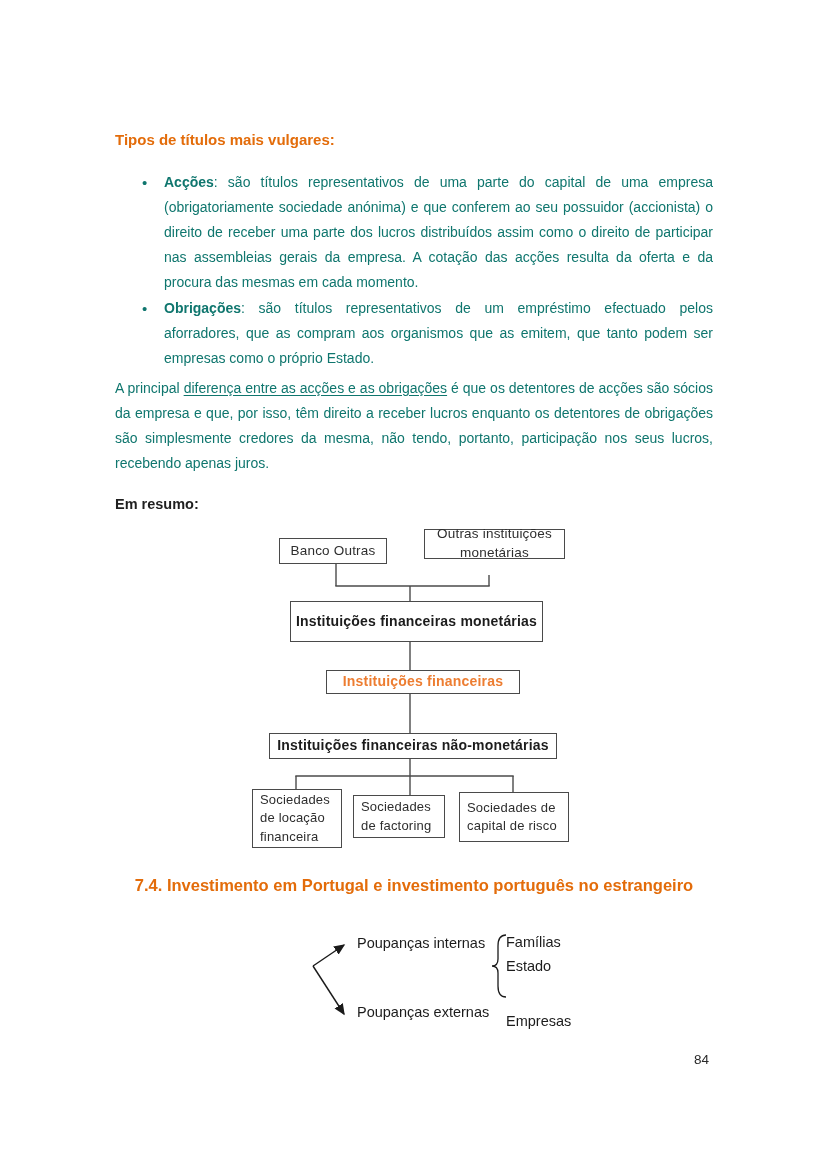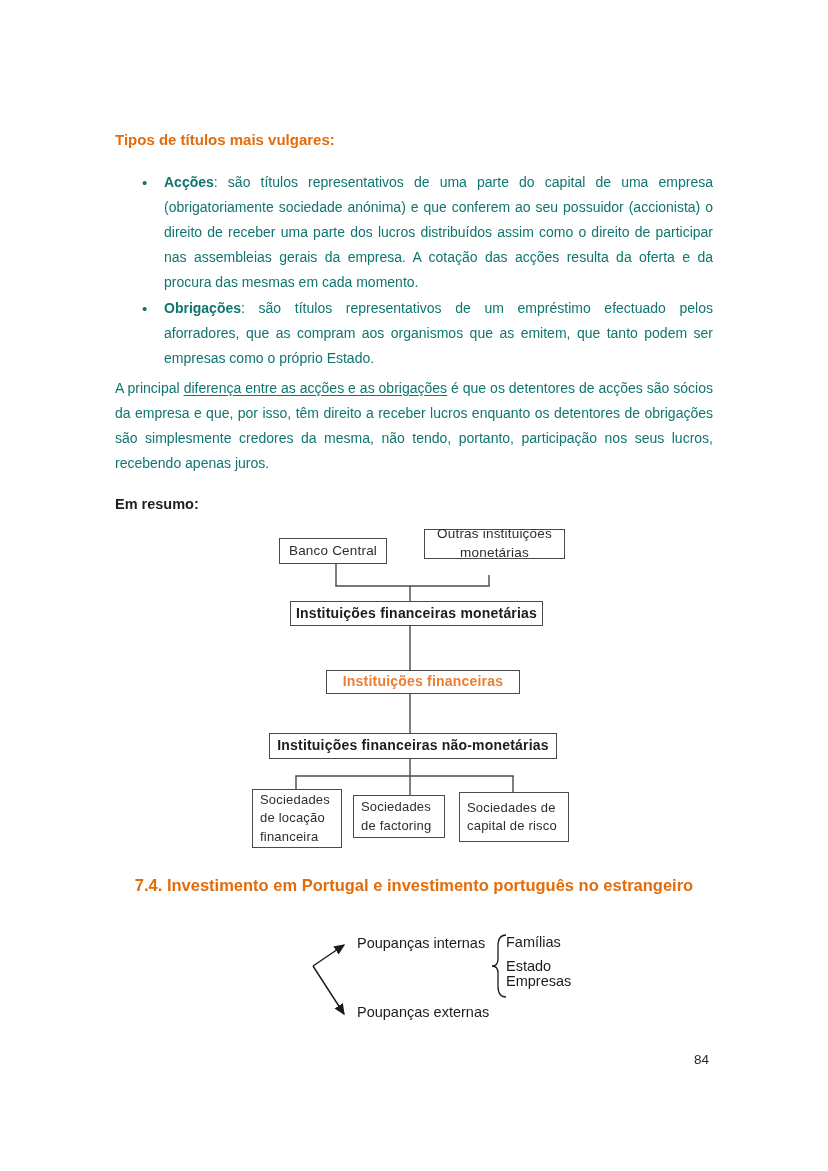--- a/index.html
+++ b/index.html
@@ -68,32 +68,32 @@
 
   <ul class="abs bullets body-text" style="left:115px; top:155px; width:598px;">
     <li><span class="bold">Acções</span><span>: são títulos representativos de uma parte do capital de uma empresa (obrigatoriamente sociedade anónima) e que conferem ao seu possuidor (accionista) o direito de receber uma parte dos lucros distribuídos assim como o direito de participar nas assembleias gerais da empresa. A cotação das acções resulta da oferta e da procura das mesmas em cada momento.</span></li>
     <li><span class="bold">Obrigações</span><span>: são títulos representativos de um empréstimo efectuado pelos aforradores, que as compram aos organismos que as emitem, que tanto podem ser empresas como o próprio Estado.</span></li>
   </ul>
 
   <p class="abs body-text" style="left:115px; top:361px; width:598px;"><span>A principal </span><span class="underline">diferença entre as acções e as obrigações</span><span> é que os detentores de acções são sócios da empresa e que, por isso, têm direito a receber lucros enquanto os detentores de obrigações são simplesmente credores da mesma, não tendo, portanto, participação nos seus lucros, recebendo apenas juros.</span></p>
 
   <div class="abs bold" style="left:115px; top:481px; font-size:14.5px;">Em resumo:</div>
 
-  <div class="bx" style="left:279px; top:523px; width:108px; height:26px;">Banco Central</div>
+  <div class="bx" style="left:279px; top:523px; width:108px; height:26px;">Banco Outras</div>
   <div class="bx" style="left:424px; top:514px; width:141px; height:30px;">Outras instituições monetárias</div>
-  <div class="bx bold-box" style="left:290px; top:586px; width:253px; height:25px;">Instituições financeiras monetárias</div>
+  <div class="bx bold-box" style="left:290px; top:586px; width:253px; height:41px;">Instituições financeiras monetárias</div>
   <div class="bx orange-box" style="left:326px; top:655px; width:194px; height:24px;">Instituições financeiras</div>
   <div class="bx bold-box" style="left:269px; top:718px; width:288px; height:26px;">Instituições financeiras não-monetárias</div>
   <div class="bx leftalign" style="left:252px; top:774px; width:90px; height:59px;">Sociedades de locação financeira</div>
   <div class="bx leftalign" style="left:459px; top:777px; width:110px; height:50px;">Sociedades de capital de risco</div>
   <div class="bx leftalign" style="left:353px; top:780px; width:92px; height:43px;">Sociedades de factoring</div>
 
   <div class="abs sec74" style="left:107px; top:861px; width:614px;">7.4. Investimento em Portugal e investimento português no estrangeiro</div>
 
   <div class="abs inv-text" style="left:357px; top:920px;">Poupanças internas</div>
   <div class="abs inv-text" style="left:506px; top:919px;">Famílias</div>
   <div class="abs inv-text" style="left:506px; top:943px;">Estado</div>
-  <div class="abs inv-text" style="left:506px; top:958px;">Empresas</div>
+  <div class="abs inv-text" style="left:506px; top:998px;">Empresas</div>
   <div class="abs inv-text" style="left:357px; top:989px;">Poupanças externas</div>
 
   <div class="abs page-number" style="left:694px; top:1037px;">84</div>
 
 </div>
 
 </body></html>

